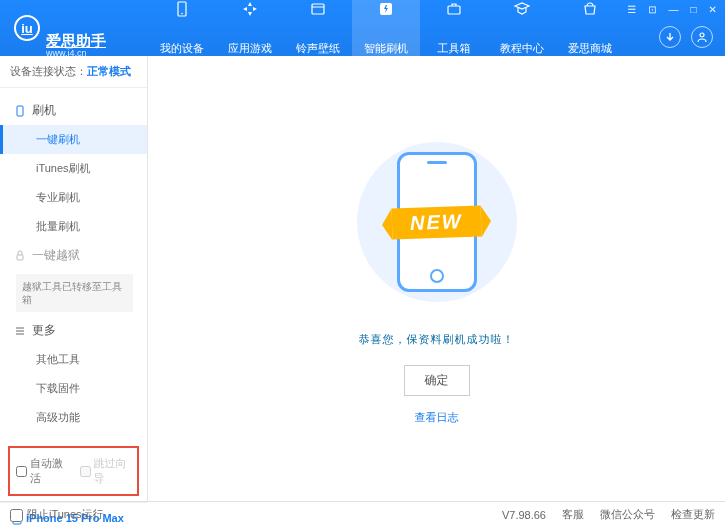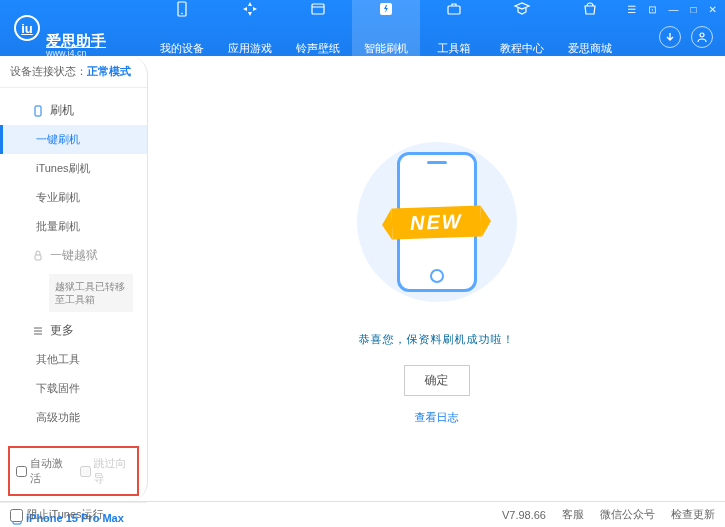--- a/index.html
+++ b/index.html
@@ -12,29 +12,29 @@
 .logo-sub { font-size: 9px; opacity: 0.85; }
 .nav { display: flex; height: 100%; }
 .nav-item { width: 68px; display: flex; flex-direction: column; align-items: center; justify-content: space-between; cursor: pointer; font-size: 11px; gap: 3px; }
 .nav-item.active { background: rgba(255,255,255,0.18); }
 .nav-icon { width: 18px; height: 18px; display: flex; align-items: center; justify-content: center; }
 .win-controls { position: absolute; right: 6px; top: 4px; display: flex; gap: 8px; font-size: 10px; opacity: 0.9; }
 .win-controls span { cursor: pointer; padding: 0 2px; }
 .header-right-icons { position: absolute; right: 12px; bottom: 8px; display: flex; gap: 10px; }
 .circle-btn { width: 22px; height: 22px; border: 1.5px solid rgba(255,255,255,0.7); border-radius: 50%; display: flex; align-items: center; justify-content: center; cursor: pointer; }
 .content { display: flex; height: 445px; }
-.sidebar { width: 148px; border-right: 1px solid #e5e5e5; display: flex; flex-direction: column; border-radius: 19px; }
+.sidebar { width: 148px; border-right: 1px solid #e5e5e5; display: flex; flex-direction: column; }
 .status-bar { padding: 8px 10px; font-size: 11px; color: #666; border-bottom: 1px solid #eee; }
 .status-mode { color: #1a7df0; font-weight: bold; }
 .side-section { padding: 8px 0; }
-.side-header { display: flex; align-items: center; padding: 6px 32px; font-size: 12px; color: #555; gap: 6px; }
+.side-header { display: flex; align-items: center; padding: 6px 14px; font-size: 12px; color: #555; gap: 6px; }
 .side-header.group { color: #999; }
 .side-item { padding: 7px 27px 7px 36px; font-size: 11px; color: #666; cursor: pointer; }
 .side-item.active { background: #e8f2ff; color: #1a7df0; border-left: 3px solid #1a7df0; padding-left: 33px; }
-.side-note { margin: 4px 14px 4px 49px; padding: 6px; background: #f5f5f5; font-size: 10px; color: #888; line-height: 1.3; }
+.side-note { margin: 4px 14px 4px 16px; padding: 6px; background: #f5f5f5; font-size: 10px; color: #888; line-height: 1.3; }
 .red-box { border: 2px solid #e74c3c; margin: 6px 8px; padding: 8px 6px; }
 .checkbox-row { display: flex; gap: 12px; font-size: 11px; color: #777; }
 .checkbox-row label { display: flex; align-items: center; gap: 3px; }
 .checkbox-row input { width: 11px; height: 11px; }
 .device-info { padding: 8px 12px; border-top: 1px solid #eee; margin-top: auto; }
 .device-name { color: #1a7df0; font-size: 11px; font-weight: bold; display: flex; align-items: center; gap: 4px; }
 .main { flex: 1; padding: 20px; display: flex; flex-direction: column; align-items: center; justify-content: center; }
 .illustration { width: 200px; height: 180px; position: relative; display: flex; align-items: center; justify-content: center; }
 .bg-circle { width: 160px; height: 160px; background: #eaf3ff; border-radius: 50%; position: absolute; }
 .phone { width: 80px; height: 140px; background: #fff; border: 3px solid #5aa8ff; border-radius: 12px; position: relative; z-index: 2; }

